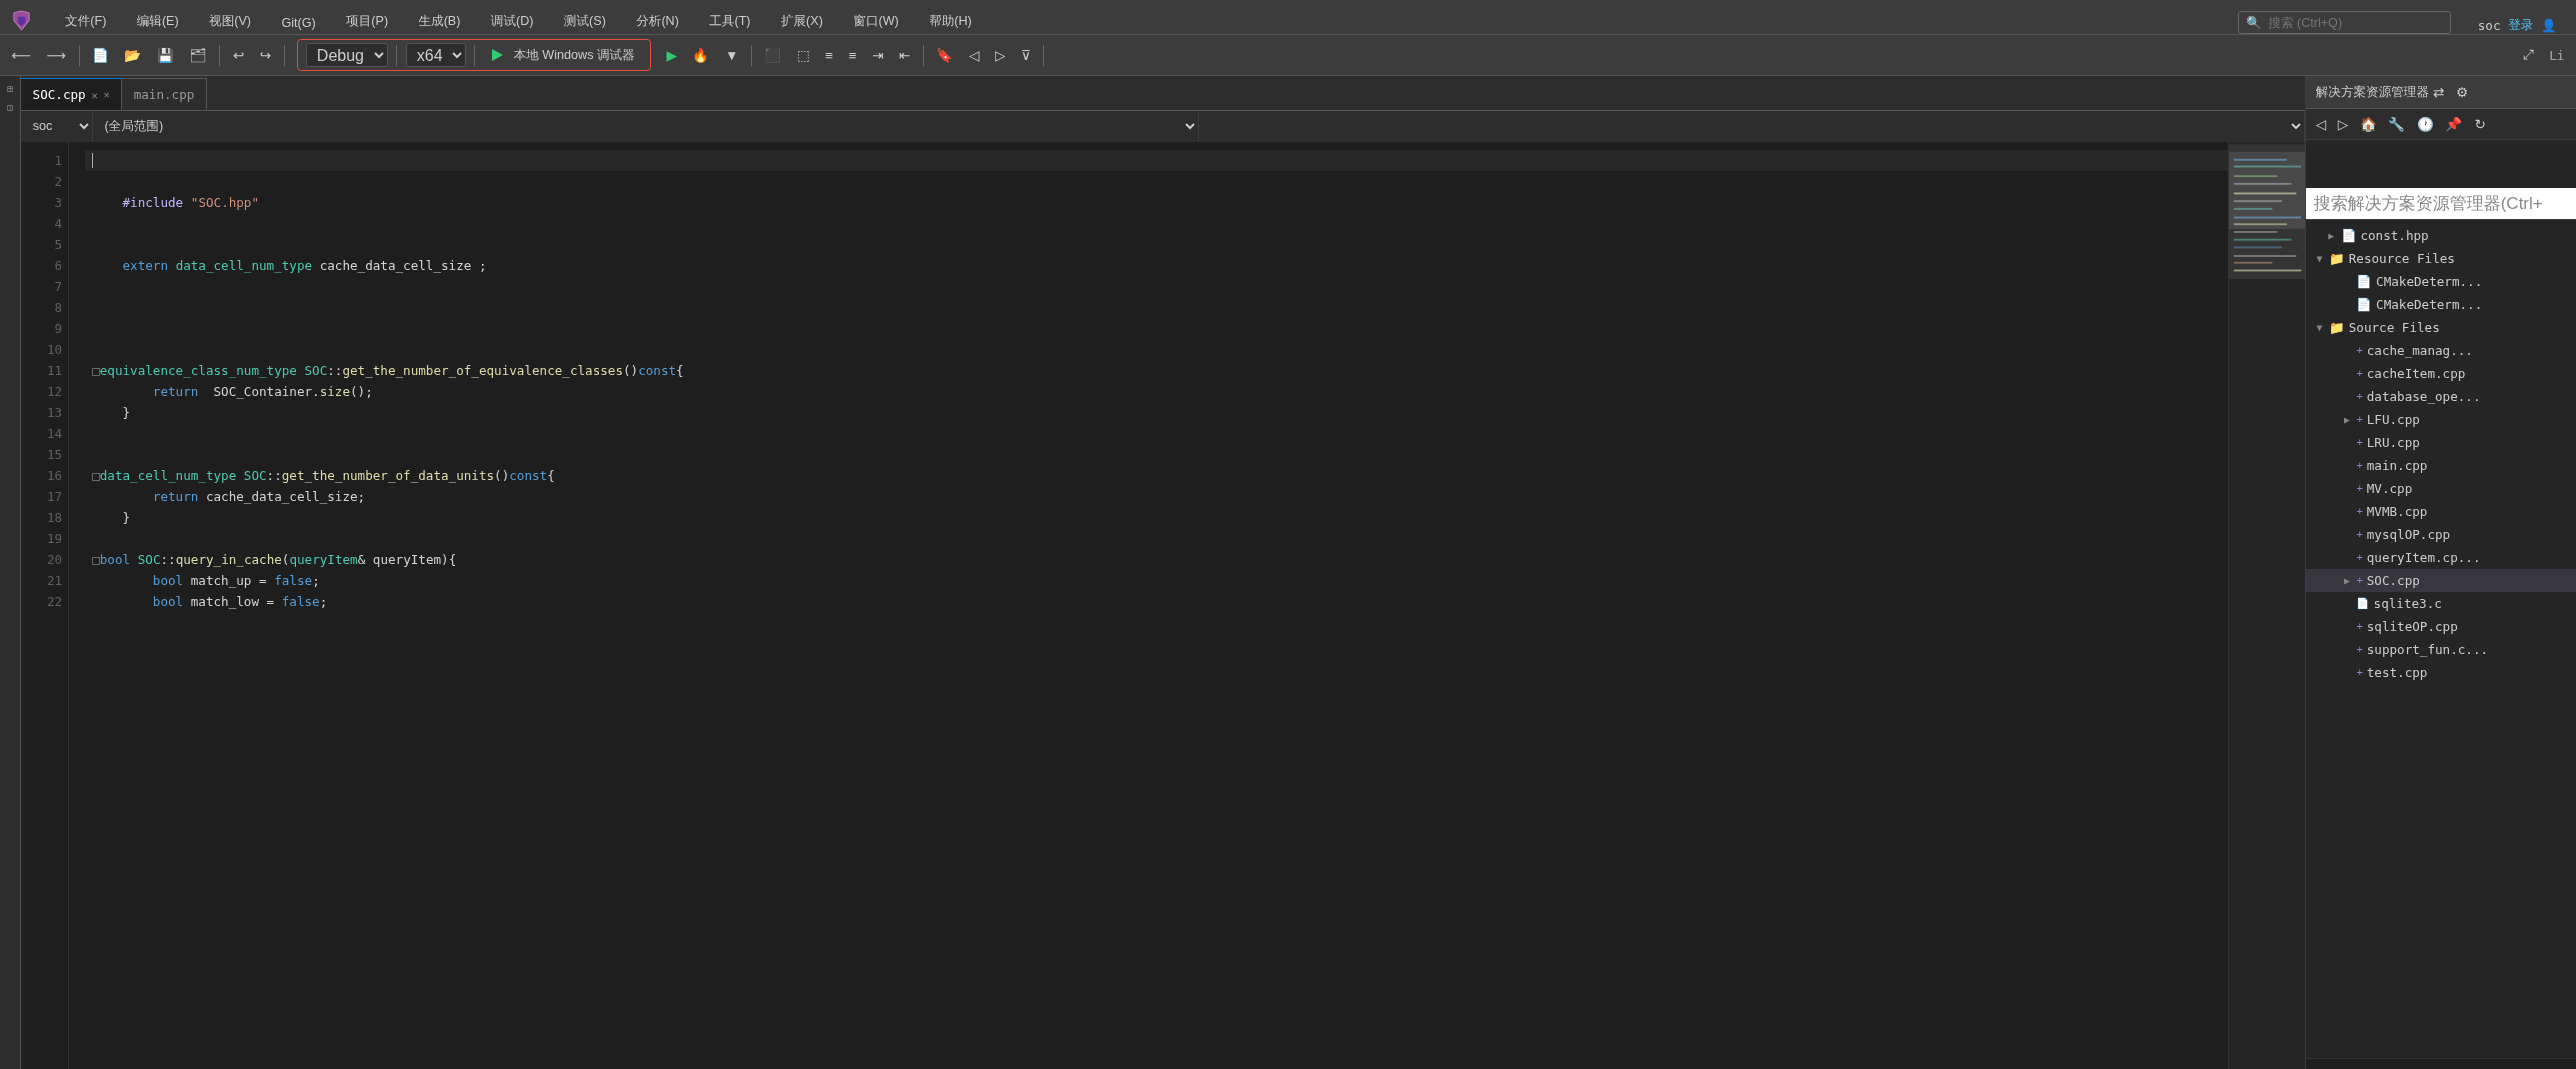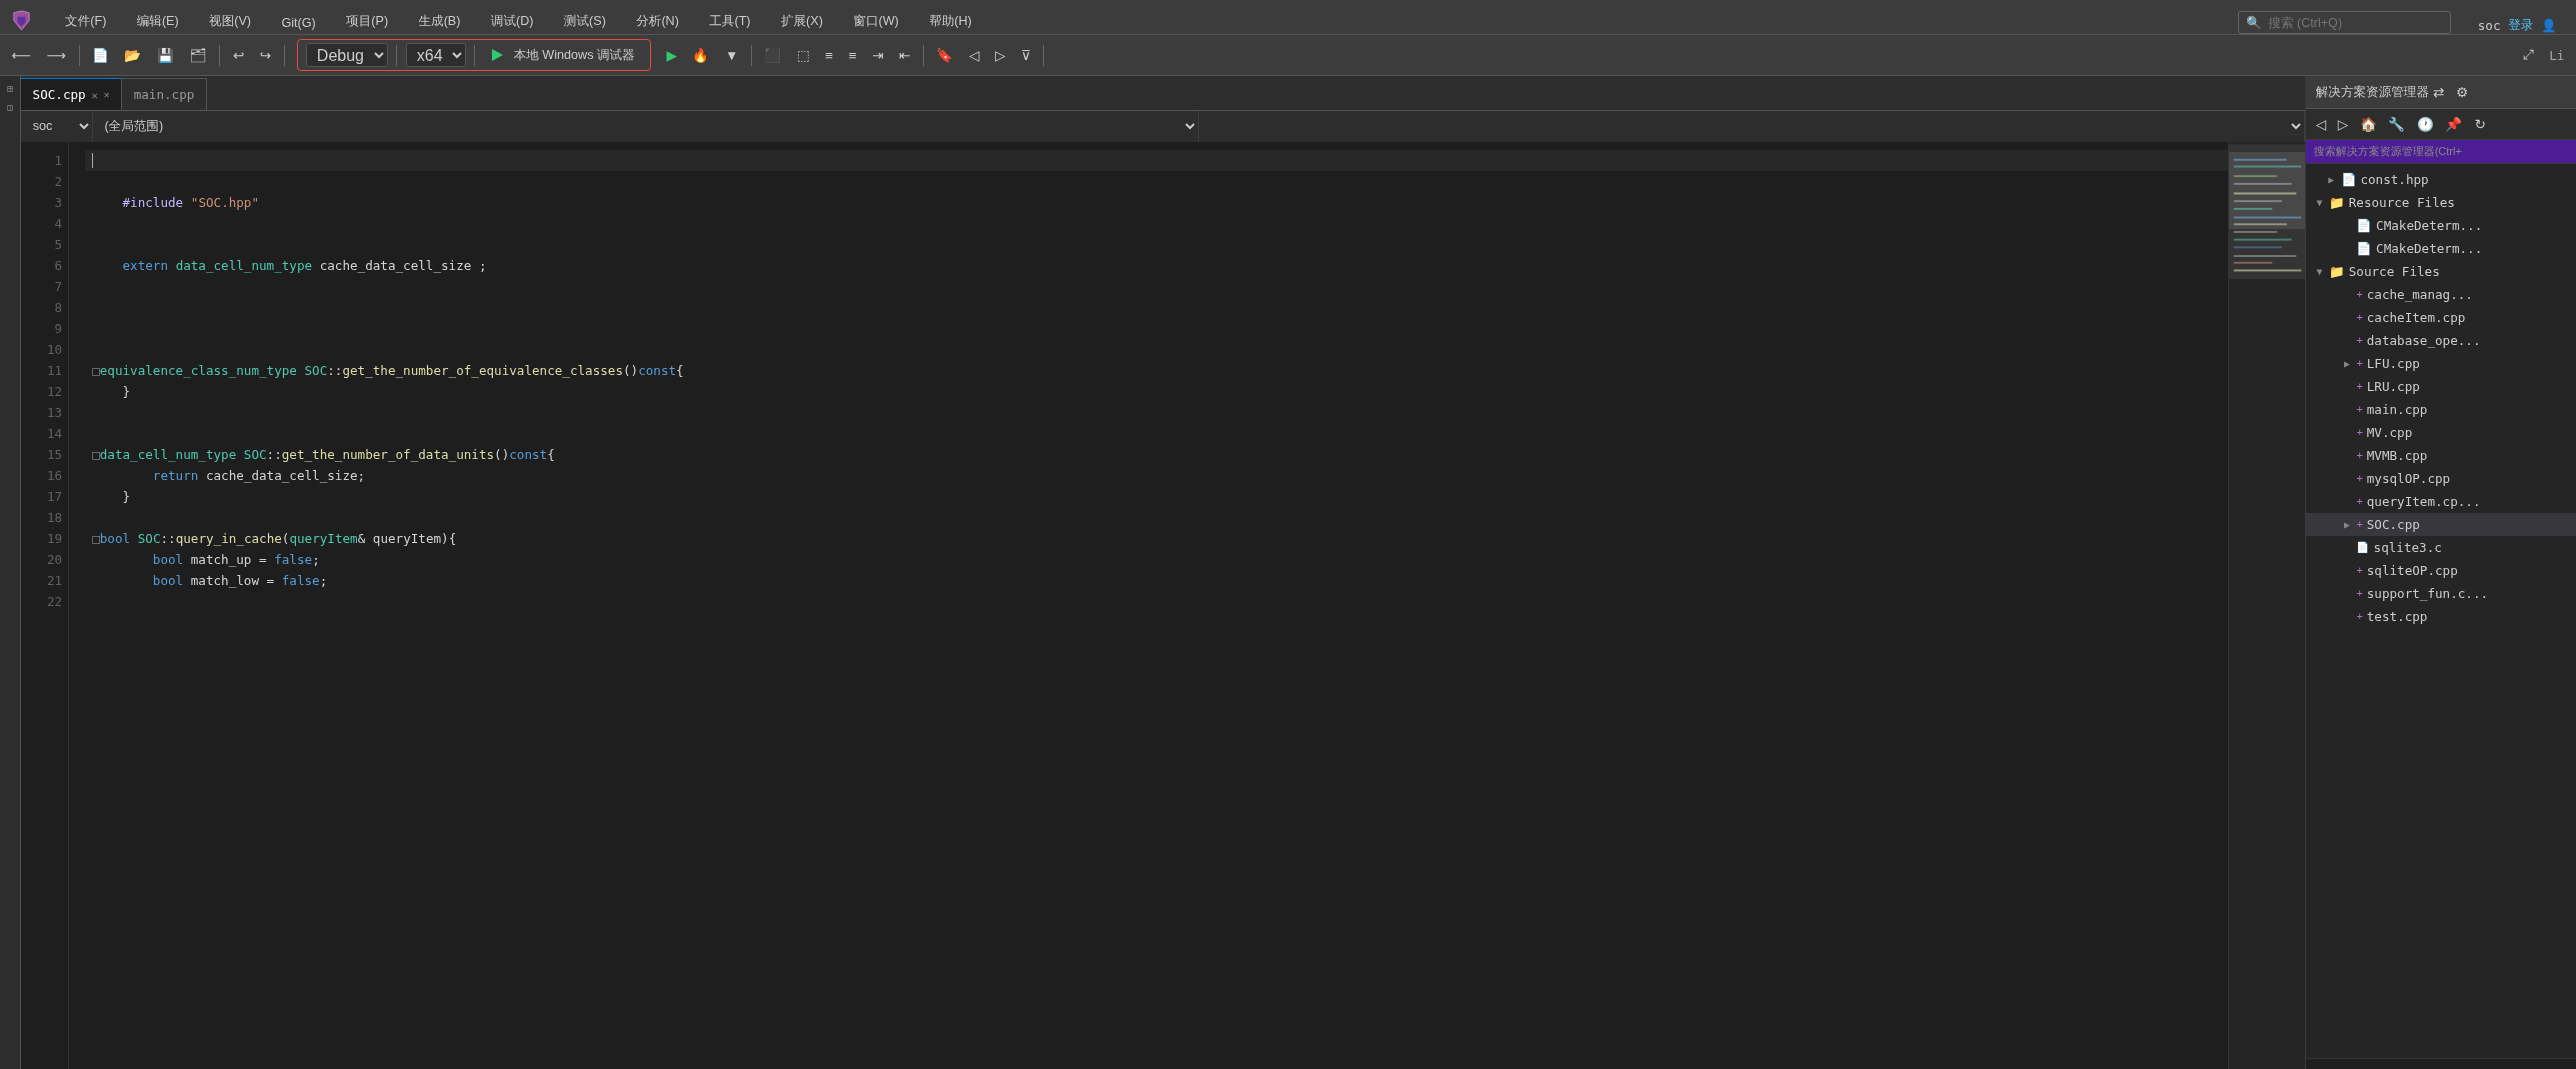--- a/index.html
+++ b/index.html
@@ -317,26 +317,27 @@
     .se-toolbar-btn {
       background: transparent;
       border: none;
       color: #ccc;
       cursor: pointer;
       padding: 2.9px 3.9px;
       border-radius: 1.9px;
       font-size: 13.6px;
     }
     .se-search {
-      background: #4c1d95;
+      background: #ffffff;
       padding: 3.9px 7.7px;
-      font-size: 11px;
+      font-size: 17px;
       color: #888;
       border-bottom: 1px solid #3c3c3c;
       font-family: 'Microsoft YaHei', sans-serif;
+      margin-top: 48px;
     }
     .se-tree {
       flex: 1;
       overflow-y: auto;
       overflow-x: hidden;
       padding: 3.9px 0;
     }
     .tree-item {
       padding: 1.9px 7.7px;
       font-size: 12.6px;
@@ -513,20 +514,21 @@
         <div class="code-line"></div>
         <div class="code-line">    <span class="kw-preprocessor">#include</span> <span class="kw-include-str">"SOC.hpp"</span></div>
         <div class="code-line"></div>
         <div class="code-line"></div>
         <div class="code-line">    <span class="kw-blue">extern</span> <span class="kw-type">data_cell_num_type</span> cache_data_cell_size ;</div>
         <div class="code-line"></div>
         <div class="code-line"></div>
         <div class="code-line"></div>
         <div class="code-line"></div>
         <div class="code-line"><span class="fold-marker">□</span><span class="kw-type">equivalence_class_num_type</span> <span class="kw-class">SOC</span>::<span class="kw-fn">get_the_number_of_equivalence_classes</span>()<span class="kw-blue">const</span>{</div>
+        <div class="code-line">        <span class="kw-blue">return</span>  SOC_Container.<span class="kw-fn">size</span>();</div>
         <div class="code-line">    }</div>
         <div class="code-line"></div>
         <div class="code-line"></div>
         <div class="code-line"><span class="fold-marker">□</span><span class="kw-type">data_cell_num_type</span> <span class="kw-class">SOC</span>::<span class="kw-fn">get_the_number_of_data_units</span>()<span class="kw-blue">const</span>{</div>
         <div class="code-line">        <span class="kw-blue">return</span> cache_data_cell_size;</div>
         <div class="code-line">    }</div>
         <div class="code-line"></div>
         <div class="code-line"><span class="fold-marker">□</span><span class="kw-blue">bool</span> <span class="kw-class">SOC</span>::<span class="kw-fn">query_in_cache</span>(<span class="kw-type">queryItem</span>&amp; queryItem){</div>
         <div class="code-line">        <span class="kw-blue">bool</span> match_up = <span class="kw-blue">false</span>;</div>
         <div class="code-line">        <span class="kw-blue">bool</span> match_low = <span class="kw-blue">false</span>;</div>

